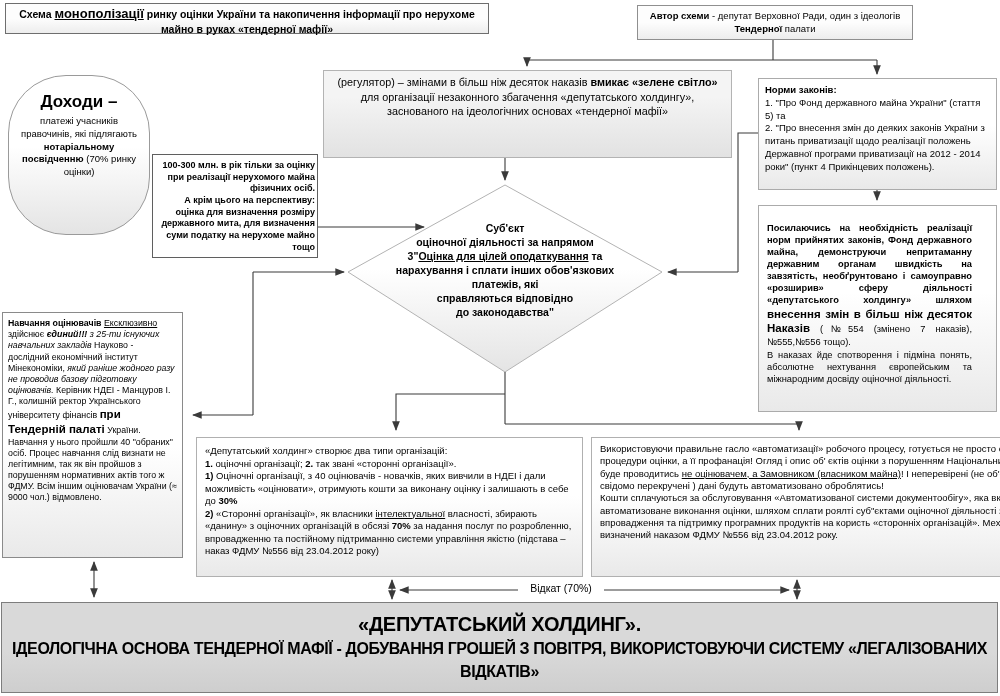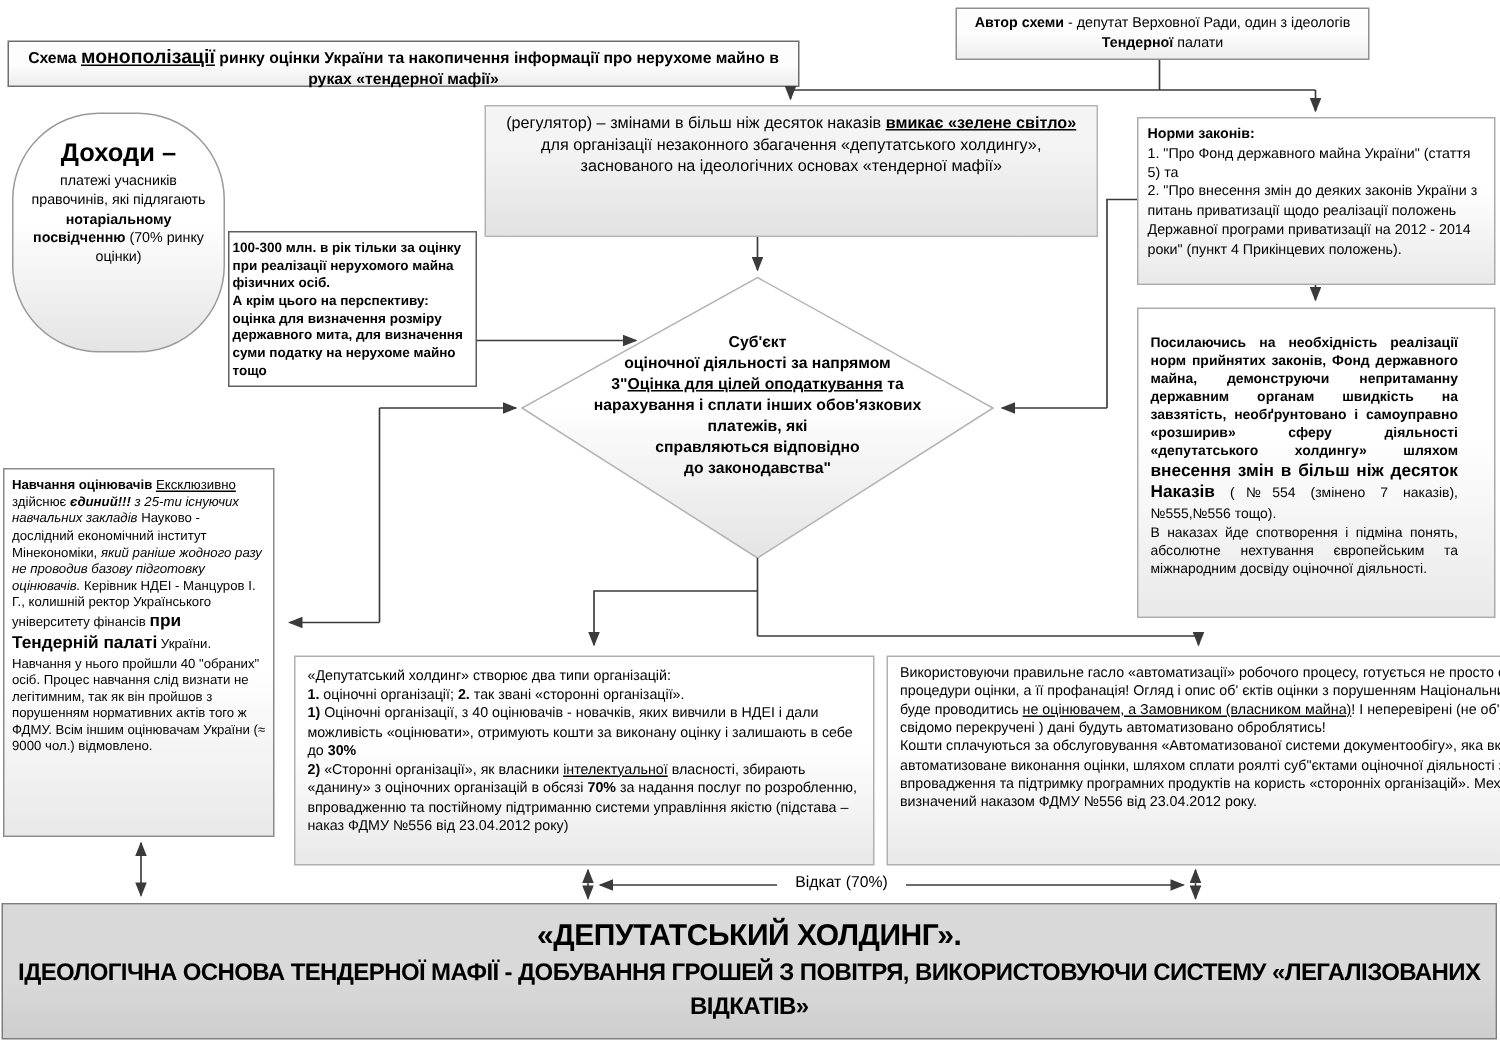--- a/index.html
+++ b/index.html
@@ -7,23 +7,23 @@
     position:relative;width:1000px;height:696px;background:#ffffff;
     font-family:"Liberation Sans",sans-serif;color:#000;overflow:hidden;
   }
   .box{
     position:absolute;box-sizing:border-box;
     border:1px solid #a0a0a0;
     background:linear-gradient(180deg,#ffffff 42%,#e9e9e9 100%);
   }
   .txt{white-space:pre-line;}
   
-  .title-box{left:5px;top:3px;width:528px;height:31px;border-color:#6e6e6e;
+  .title-box{left:5px;top:3px;width:484px;height:31px;border-color:#6e6e6e;
     background:linear-gradient(180deg,#fdfdfd 50%,#ededed 100%);
-    font-size:10.5px;text-align:center;padding:2px 8px;line-height:1.3;margin-top:24px;}
+    font-size:10.5px;text-align:center;padding:2px 8px;line-height:1.3;}
   .author-box{left:637px;top:5px;width:276px;height:35px;border-color:#8f8f8f;
     background:linear-gradient(180deg,#fdfdfd 50%,#ededed 100%);
     font-size:9.5px;text-align:center;padding:4px 6px;line-height:1.35;}
   
   .fdm-box{left:323px;top:70px;width:409px;height:88px;border-color:#b3b3b3;
     background:linear-gradient(180deg,#f4f4f4 30%,#e2e2e2 100%);
     text-align:center;padding:4px 10px;}
   .fdm-title{font-size:15px;font-weight:bold;margin:1px 0 2px 0;}
   .fdm-body{font-size:10.8px;line-height:1.35;}
   
@@ -33,21 +33,21 @@
     font-size:9.3px;line-height:1.3;padding:16px 24px 6px 8px;text-align:justify;}
   
   .income-ellipse{left:8px;top:75px;width:142px;height:160px;border-radius:58px;
     border-color:#9a9a9a;background:linear-gradient(180deg,#ffffff 45%,#e4e4e4 100%);
     text-align:center;padding:16px 6px 0 6px;}
   .income-title{font-size:17px;font-weight:bold;margin-bottom:3px;}
   .income-body{font-size:9.5px;line-height:1.35;}
   .avg-deals{left:156px;top:106px;width:170px;position:absolute;
     font-size:9px;font-weight:bold;text-align:center;line-height:1.3;}
   .revenue-box{left:152px;top:154px;width:166px;height:104px;border-color:#5f5f5f;
-    background:#ffffff;font-size:9px;font-weight:bold;text-align:left;
+    background:#ffffff;font-size:9px;font-weight:bold;text-align:right;
     line-height:1.3;padding:5px 2px;}
   .training-box{left:2px;top:312px;width:181px;height:246px;border-color:#8a8a8a;
     background:linear-gradient(180deg,#ffffff 55%,#e9e9e9 100%);
     font-size:8.8px;line-height:1.27;padding:5px 5px;}
   
   .diamond-svg{position:absolute;left:0;top:0;width:1000px;height:696px;pointer-events:none;}
   .diamond-text{left:350px;top:222px;width:310px;position:absolute;
     font-size:10.5px;font-weight:bold;text-align:center;line-height:1.33;}
   
   .holding-box{left:196px;top:437px;width:387px;height:140px;border-color:#b0b0b0;
@@ -77,21 +77,21 @@
         <stop offset="100%" stop-color="#e4e4e4"></stop>
       </linearGradient>
     </defs>
     <polygon points="505,185 662,272 505,372 348,272" fill="url(#dgrad)" stroke="#b3b3b3" stroke-width="1"></polygon>
   </svg>
 
   <div class="box title-box txt"><span style="font-weight: bold;">Схема </span><span style="font-weight: bold; text-decoration: underline; font-size: 13px;">монополізації</span><span style="font-weight: bold;"> ринку оцінки України та накопичення інформації про нерухоме майно в руках «тендерної мафії»</span></div>
   <div class="box author-box txt"><span style="font-weight: bold;">Автор схеми</span><span> -  депутат Верховної Ради, один з ідеологів </span><span style="font-weight: bold;">Тендерної</span><span> палати</span></div>
 
   <div class="box fdm-box">
-    <div class="fdm-body txt"><span>(регулятор) – змінами в більш ніж  десяток наказів </span><span style="font-weight: bold; text-decoration: underline;">вмикає «зелене світло»</span><span>  для організації незаконного збагачення «депутатського холдингу», заснованого на ідеологічних основах «тендерної мафії»</span></div>
+    <div class="fdm-body txt"><span>(регулятор) – змінами в більш ніж  десяток наказів </span><span style="font-weight: bold;">вмикає «зелене світло»</span><span>  для організації незаконного збагачення «депутатського холдингу», заснованого на ідеологічних основах «тендерної мафії»</span></div>
   </div>
 
   <div class="box norms-box txt"><span style="font-weight: bold;">Норми законів:</span><span>
 1. "Про Фонд державного майна України"  (стаття 5) та
 2.  "Про внесення змін до деяких законів України з питань приватизації щодо реалізації положень Державної програми приватизації на 2012 - 2014 роки"   (пункт 4 Прикінцевих положень).</span></div>
   <div class="box referring-box txt"><span style="font-weight: bold;">Посилаючись на необхідність реалізації норм прийнятих законів, Фонд державного майна, демонструючи непритаманну державним органам швидкість на завзятість, необґрунтовано і самоуправно «розширив» сферу діяльності «депутатського холдингу» шляхом </span><span style="font-weight: bold; font-size: 11.5px;">внесення змін в більш ніж десяток Наказів</span><span>  (№554 (змінено 7 наказів),№555,№556 тощо).
 В наказах йде спотворення і підміна понять, абсолютне нехтування європейським та міжнародним досвіду оціночної діяльності.</span></div>
 
   <div class="box income-ellipse">
     <div class="income-title">Доходи –</div>

